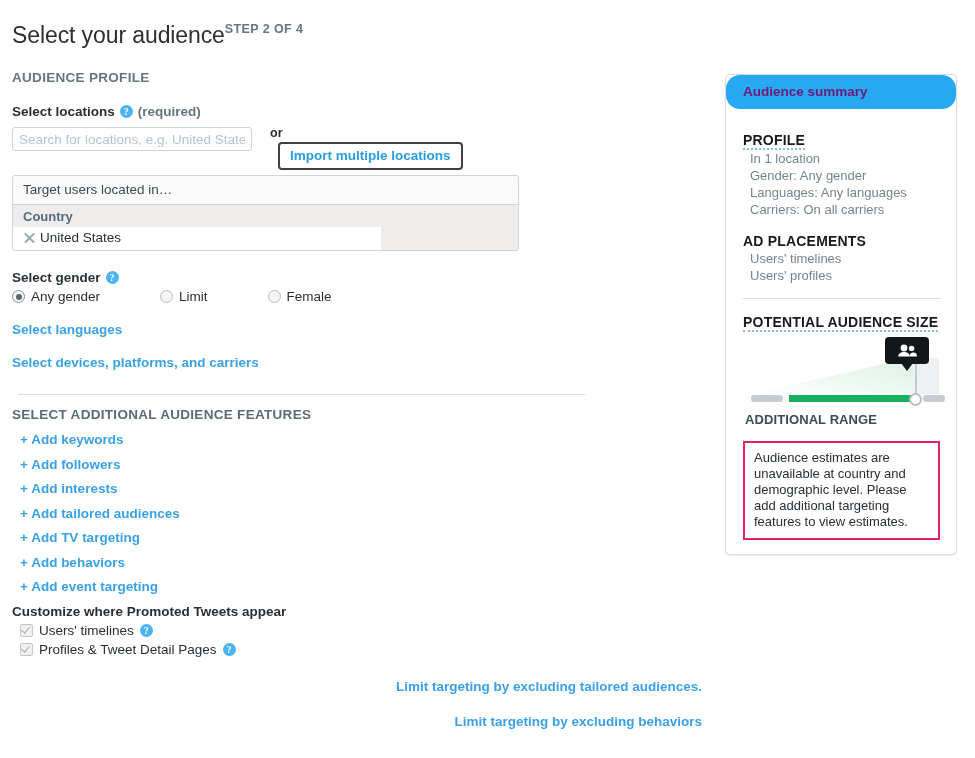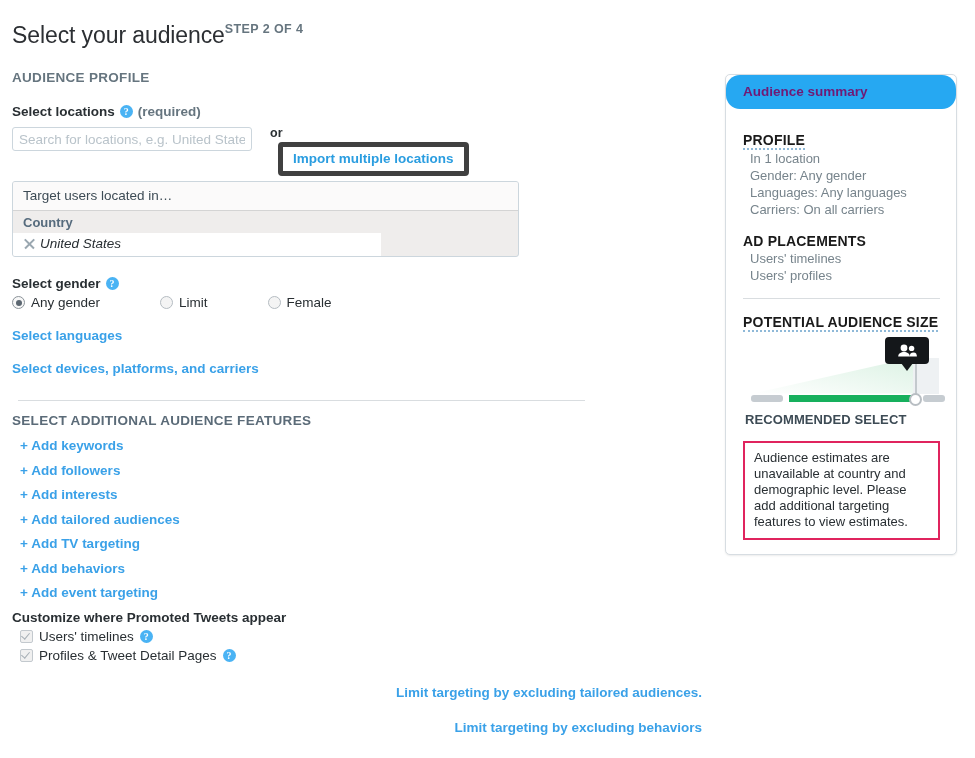--- a/index.html
+++ b/index.html
@@ -110,21 +110,21 @@
   .or-text {
     font-size: 12.5px;
     font-weight: bold;
     color: #292f33;
     line-height: 12px;
   }
   .import-btn {
     margin-top: 3px;
     margin-left: 8px;
     display: inline-block;
-    border: 5px solid #404040;
+    border: 2px solid #404040;
     border-radius: 4px;
     background: #fff;
     color: #2a9de0;
     font-size: 13.5px;
     font-weight: bold;
     padding: 4px 10px 5px 10px;
     font-family: "Liberation Sans", sans-serif;
     cursor: pointer;
     white-space: nowrap;
   }
@@ -154,21 +154,20 @@
   }
   .loc-row {
     display: flex;
     align-items: center;
     font-size: 13.5px;
     color: #292f33;
     background: #fff;
     width: 368px;
     padding: 3px 0 5px 10px;
     box-sizing: border-box;
-    font-style: italic;
   }
   .x-icon {
     display: inline-block;
     width: 13px;
     height: 13px;
     margin-right: 4px;
     position: relative;
     cursor: pointer;
     flex: none;
   }
@@ -571,18 +570,18 @@
       <div class="marker-dot"></div>
       <div class="tooltip">
         <svg width="20" height="13" viewBox="0 0 20 13">
           <circle cx="7" cy="4" r="3.4" fill="#ffffff"></circle>
           <circle cx="14.6" cy="4.4" r="2.7" fill="#ffffff"></circle>
           <path d="M1.2 12.6c0-3.1 2.6-4.6 5.8-4.6s5.8 1.5 5.8 4.6z" fill="#ffffff"></path>
           <path d="M12.6 12.6c0-2.5 1.2-4.1 4-4.1 2.4 0 3.3 1.6 3.3 4.1z" fill="#ffffff"></path>
         </svg>
       </div>
     </div>
-    <div class="rec-range">RECOMMENDED SELECT</div>
+    <div class="rec-range">ADDITIONAL RANGE</div>
 
     <div class="warn-box">Audience estimates are unavailable at country and demographic level. Please add additional targeting features to view estimates.</div>
 
   </div>
 </div>
 
 </body></html>

